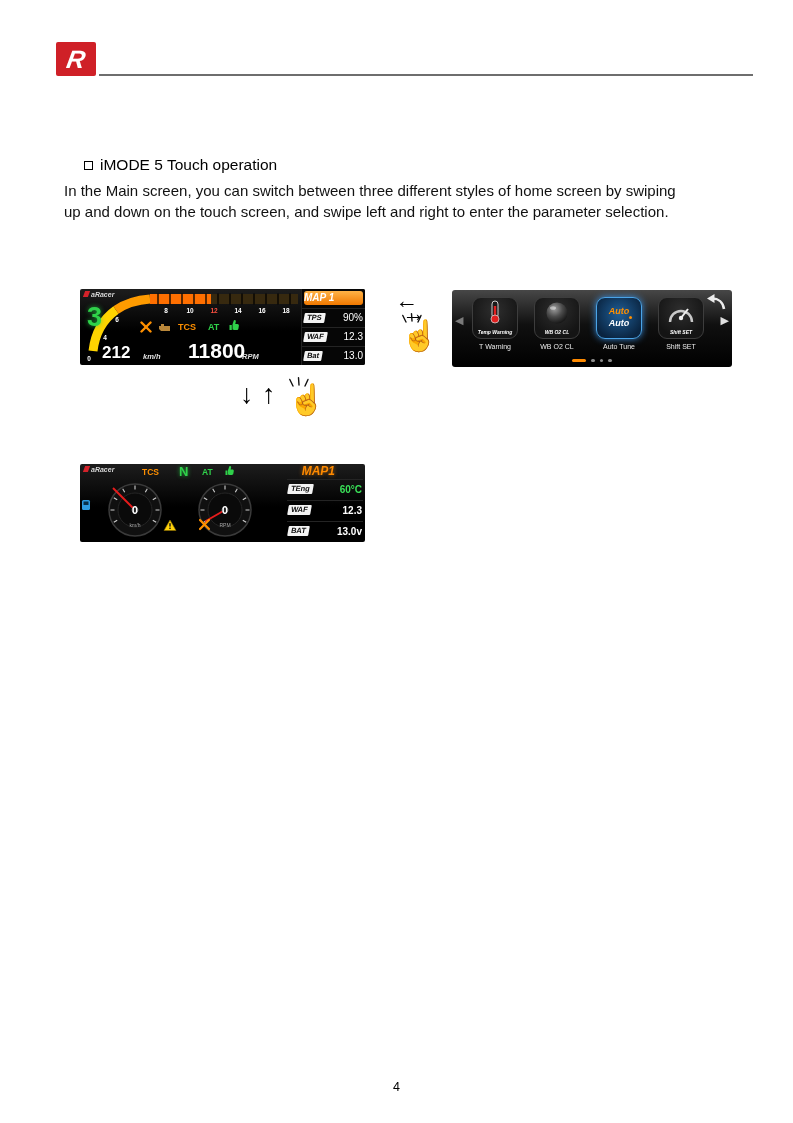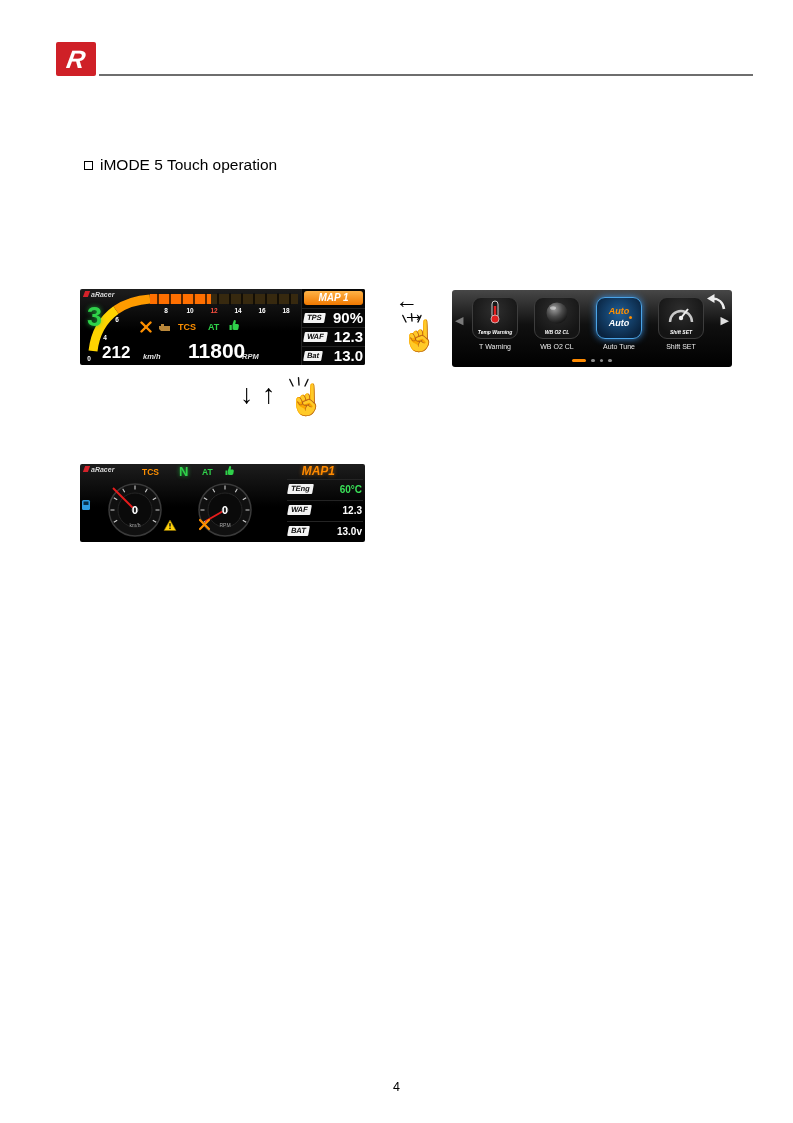--- a/index.html
+++ b/index.html
@@ -35,26 +35,26 @@
   .wrench1 { left:60px; top:32px; }
   .engine1 { left:78px; top:33px; }
   .tcs1 { position:absolute; left:98px; top:33px; font-weight:700; font-size:9px; color:#ff9000; }
   .at1  { position:absolute; left:128px; top:33px; font-weight:700; font-size:9px; color:#2fd14a; }
   .thumb1 { left:148px; top:30px; }
   .speed { position:absolute; left:22px; bottom:2px; font-weight:700; font-size:17px; color:#fff; }
   .speed-unit { position:absolute; left:63px; bottom:4px; font-style:italic; font-weight:700; font-size:7.5px; color:#e0e0e0; }
   .rpm-val { position:absolute; left:108px; bottom:2px; font-weight:700; font-size:21px; color:#fff; }
   .rpm-unit { position:absolute; left:162px; bottom:4px; font-style:italic; font-weight:700; font-size:7.5px; color:#e0e0e0; }
   .d-side { position:absolute; top:0; right:0; bottom:0; width:64px; background:#060606; border-left:1px solid #222; }
-  .map-badge { position:absolute; top:2px; left:2px; right:2px; height:14px; line-height:14px; text-align:center;
+  .map-badge { position:absolute; top:2px; left:2px; right:2px; height:14px; line-height:14px; 
                background:linear-gradient(180deg,#ffb347,#f07800); color:#fff; font-style:italic; font-weight:700;
                font-size:10px; border-radius:3px; }
   .stat { position:absolute; left:0; right:0; height:18px; display:flex; justify-content:space-between;
           align-items:center; padding:0 2px; border-top:1px solid #242424; }
-  .stat .val { color:#fff; font-weight:700; font-size:15px; }
+  .stat .val { color:#fff; font-weight:400; font-size:10px; }
   .s0 { top:19px; } .s1 { top:38px; } .s2 { top:57px; }
 
   
   .menu { position:absolute; left:452px; top:290px; width:280px; height:77px; border-radius:3px; overflow:hidden;
           background:linear-gradient(180deg,#474747,#101010 45%,#000); }
   .back { position:absolute; top:3px; right:5px; }
   .chev { position:absolute; top:24px; font-size:11px; }
   .chev-l { left:3px; color:#7a7a7a; }
   .chev-r { right:3px; color:#e0e0e0; }
   .tile { position:absolute; top:7px; width:46px; height:42px; border-radius:9px; border:1px solid #3d3d3d;
@@ -113,20 +113,22 @@
 
   <div class="logo">
     <span>R</span>
   </div>
   <div class="header-rule"></div>
 
   <div class="doc-title">
     <span class="sq"></span><span>iMODE 5 Touch operation</span>
   </div>
   <div class="doc-body">
+    <div>In the Main screen, you can switch between three different styles of home screen by swiping</div>
+    <div>up and down on the touch screen, and swipe left and right to enter the parameter selection.</div>
   </div>
 
   <div class="dash dash1">
     <div class="d-main">
       <div class="brand"><i></i><span>aRacer</span></div>
 
       <svg class="arc" viewBox="0 0 221 76">
         <path d="M13 62 C15 45 22 31 36 21" stroke="#ffd400" stroke-width="9" fill="none"></path>
         <path d="M36 21 C46 14 56 11 70 10" stroke="#ff9b00" stroke-width="9" fill="none"></path>
         <path d="M70 10 L131 10" stroke="#ff6f00" stroke-width="10" fill="none"></path>

